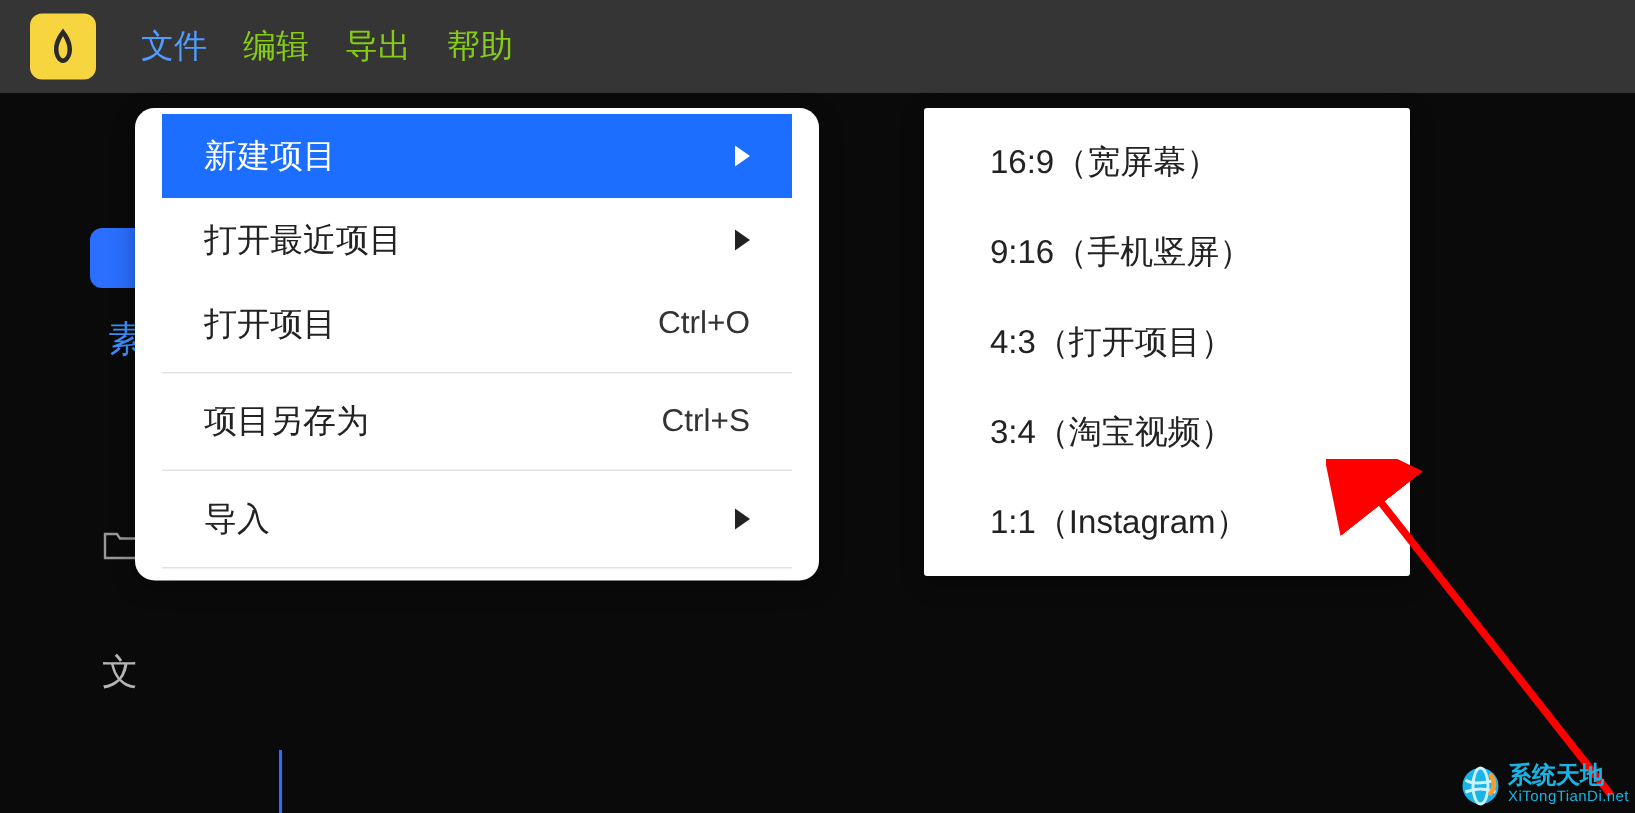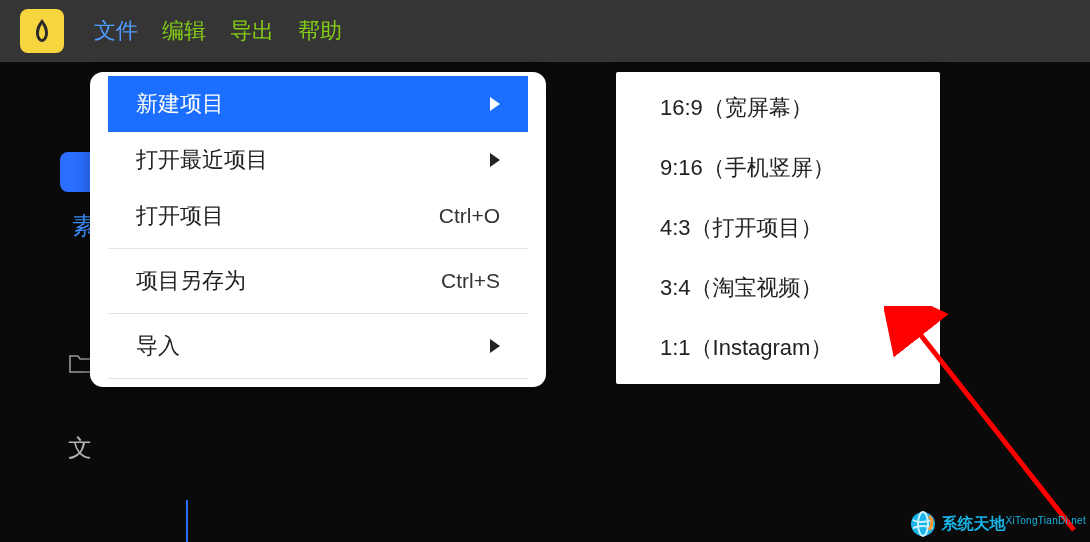--- a/index.html
+++ b/index.html
@@ -142,21 +142,21 @@
       right: 4px;
       bottom: 4px;
       display: flex;
       align-items: center;
       gap: 4px;
       background: rgba(255,255,255,0.0);
     }
     .wm-globe {
       width: 28px; height: 28px;
     }
-    .wm-text { display: flex; flex-direction: row; line-height: 1.05; }
+    .wm-text { display: flex; flex-direction: column; line-height: 1.05; }
     .wm-cn { font-size: 16px; font-weight: bold; color: #16b5e6; }
     .wm-en { font-size: 10px; color: #16b5e6; letter-spacing: 0.3px; }
     .vline {
       position: absolute;
       left: 186px;
       top: 500px;
       width: 2px;
       height: 42px;
       background: #2a6fff;
     }

